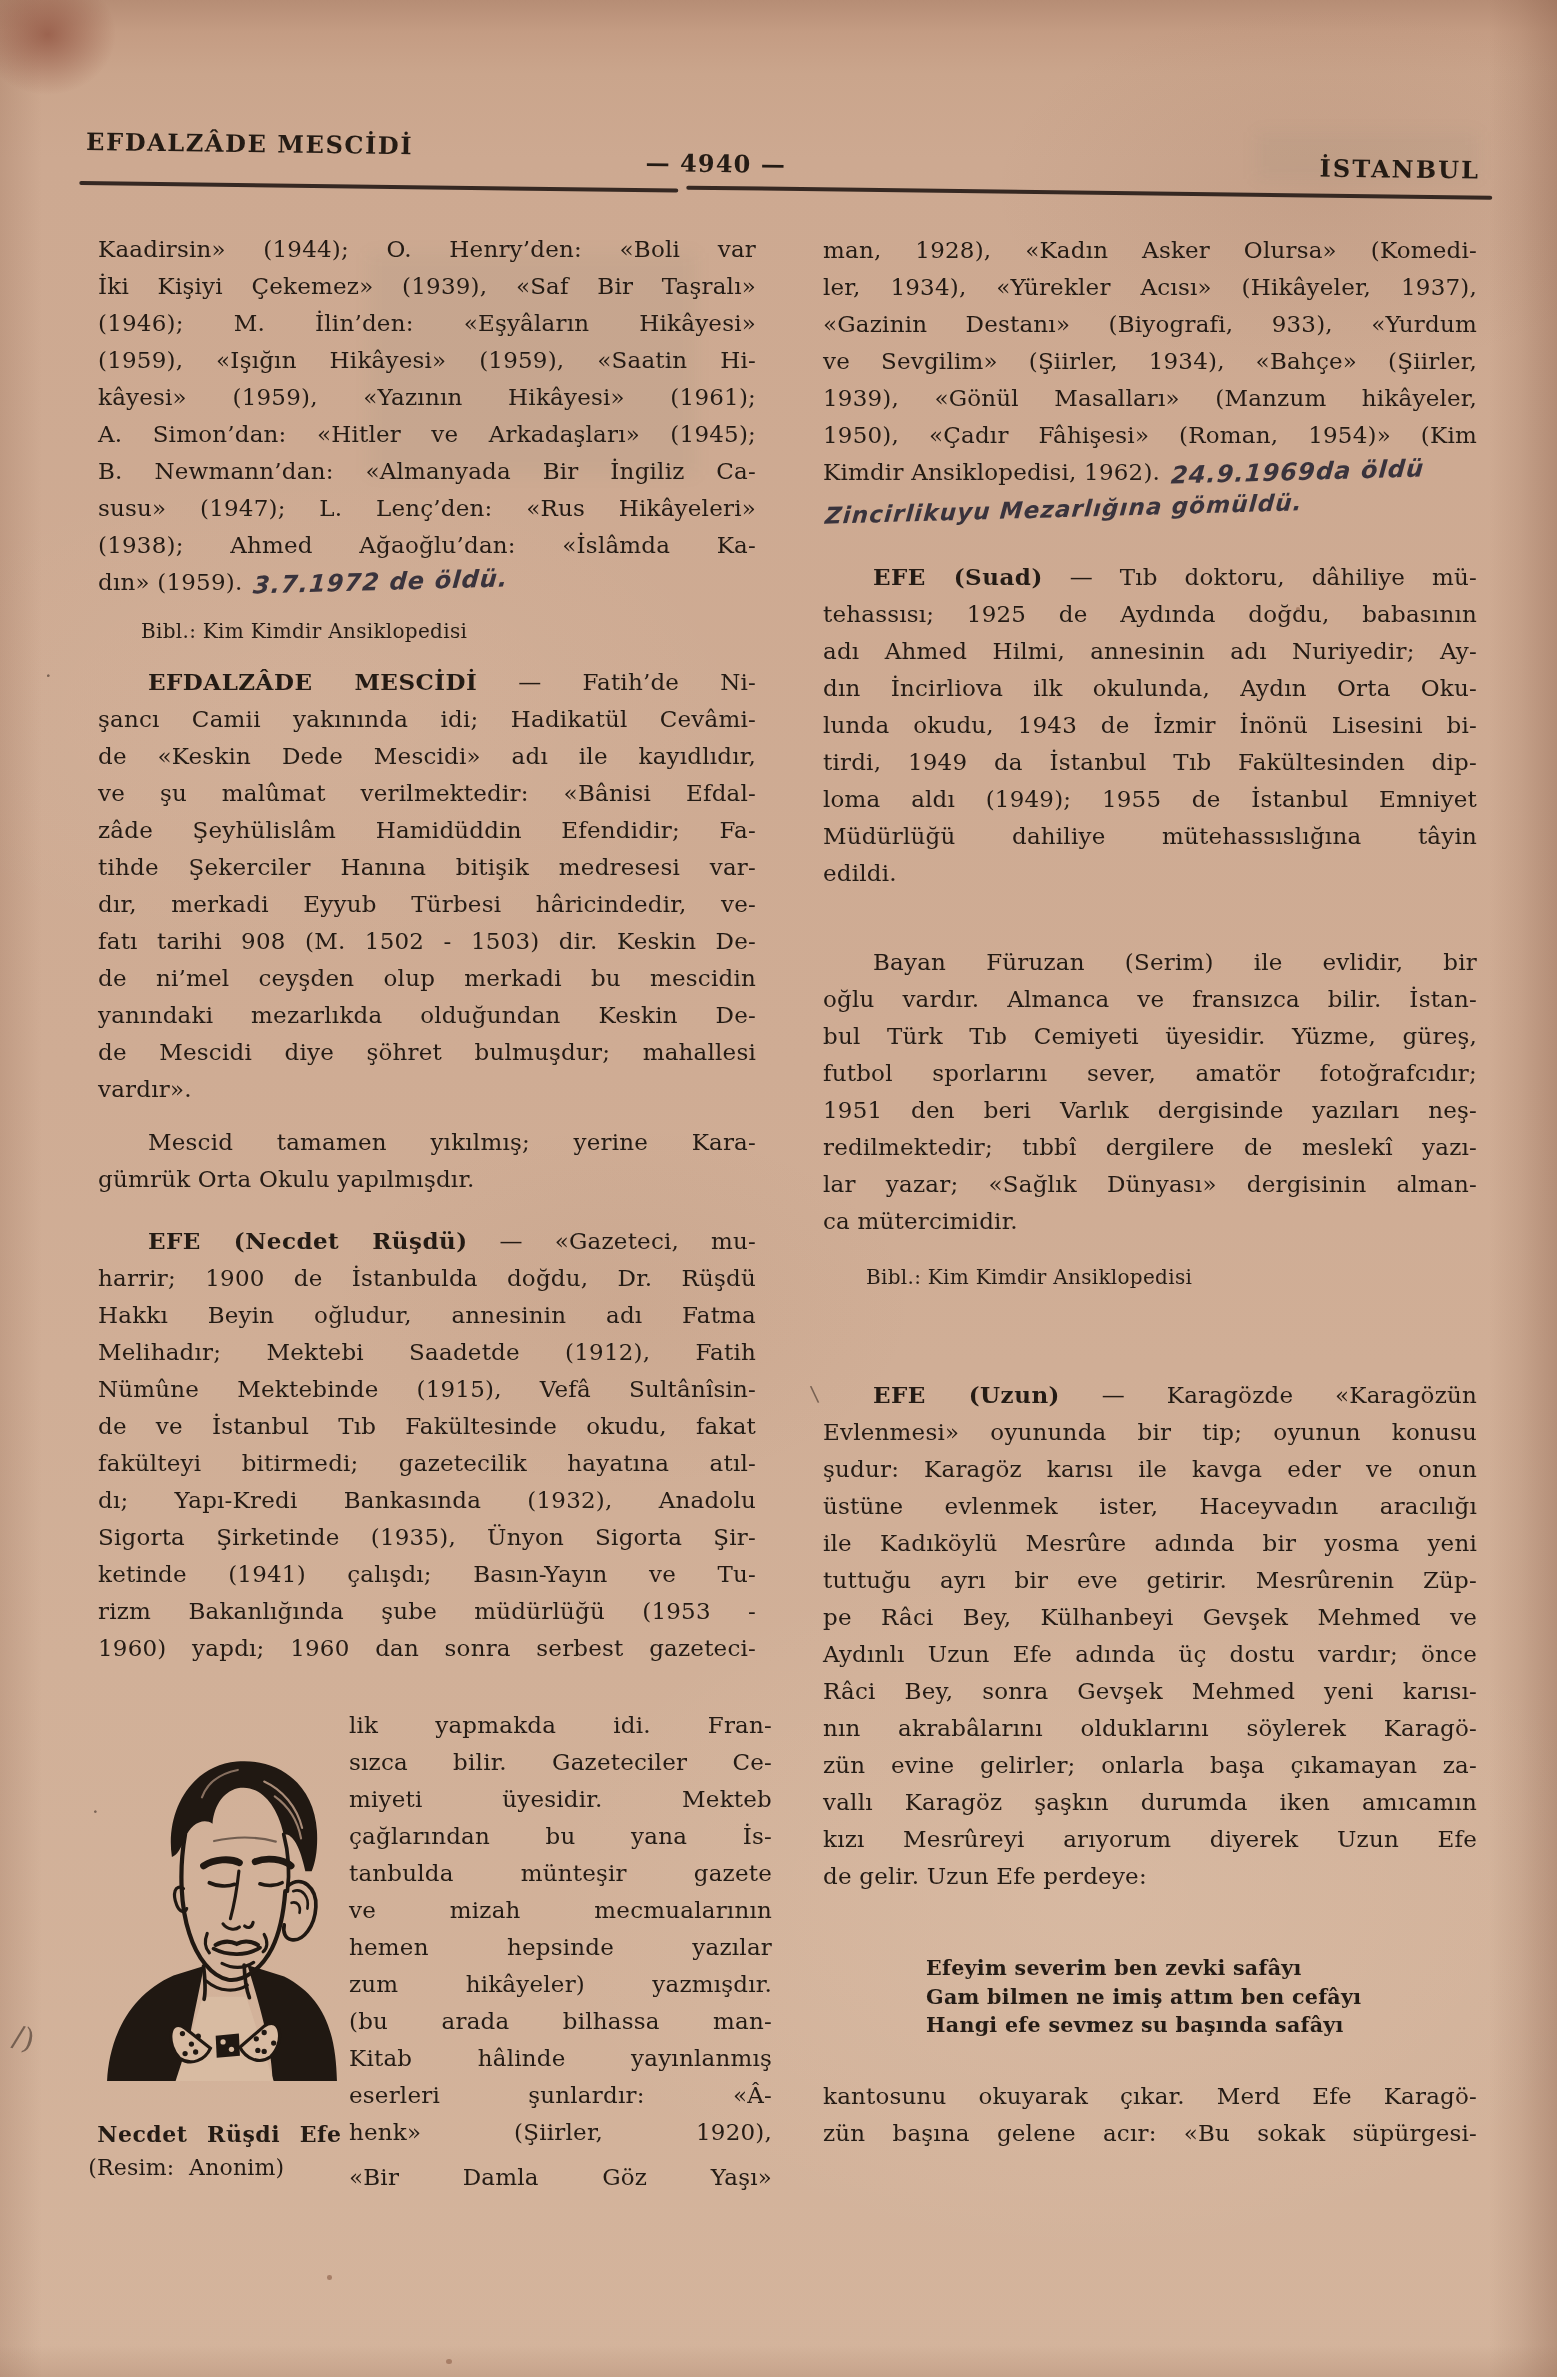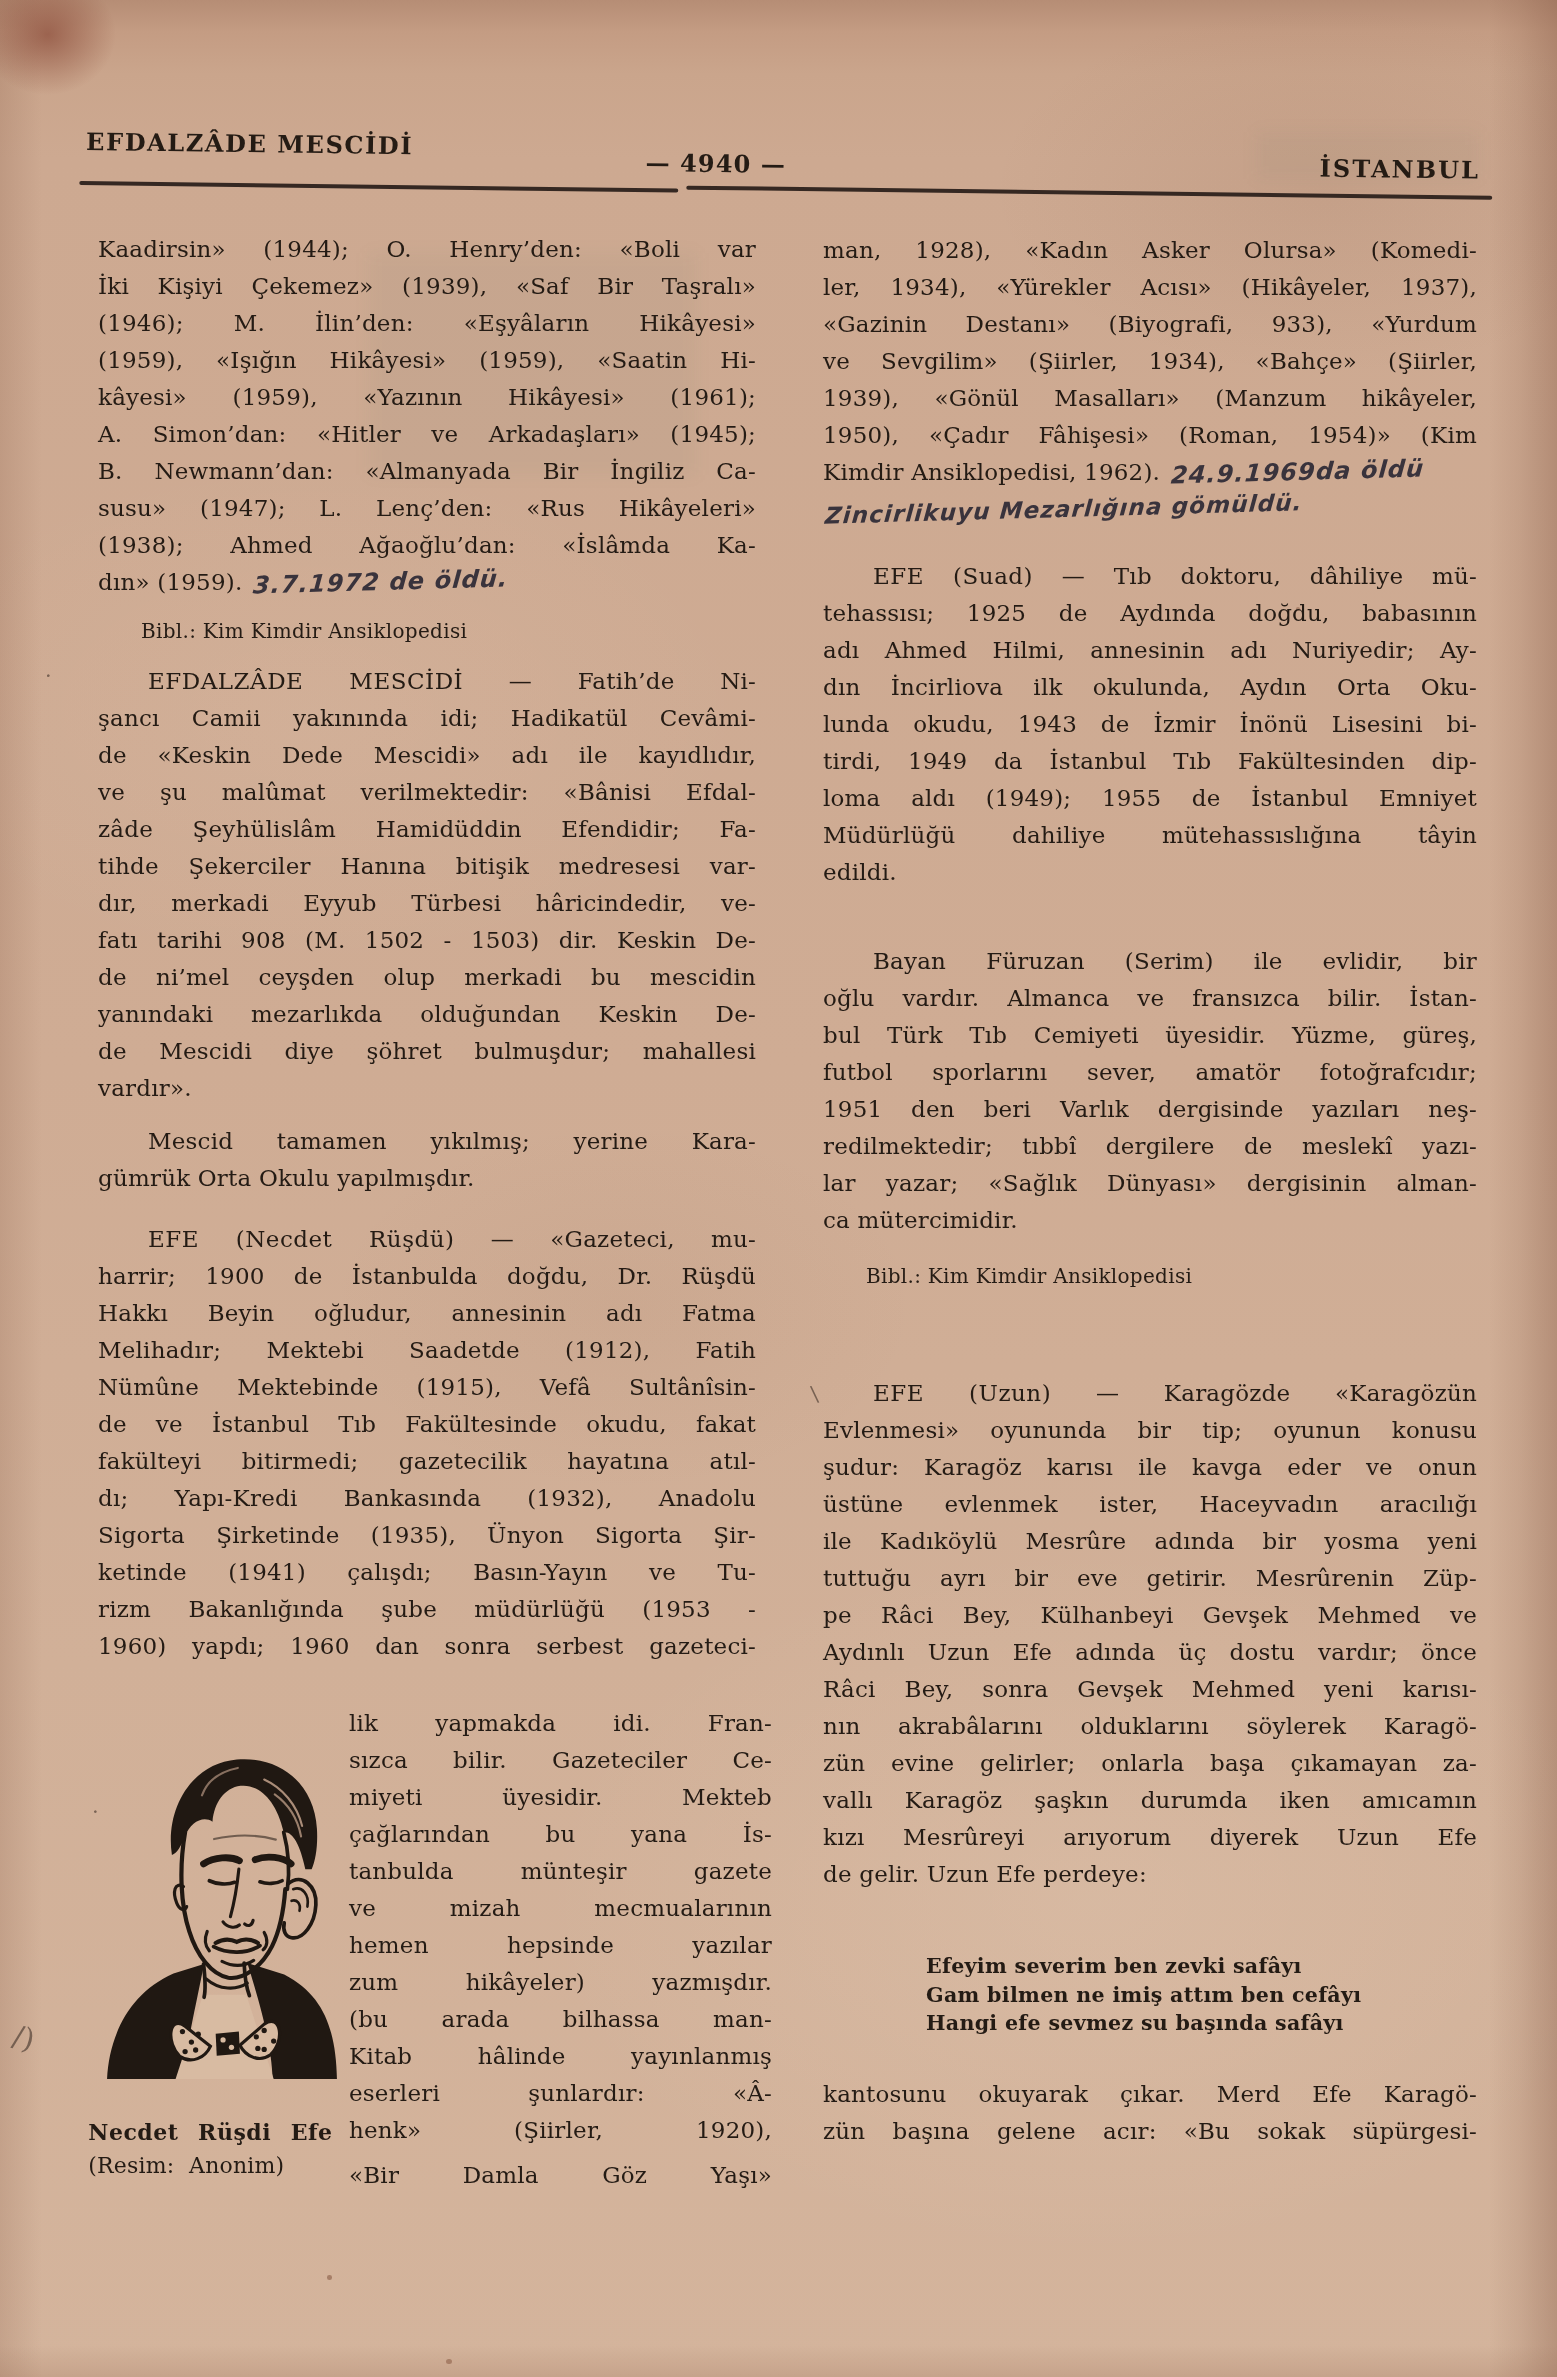--- a/index.html
+++ b/index.html
@@ -43,21 +43,21 @@
 
   
   .col{position:absolute;color:#241b14;font-size:23px;line-height:37px;letter-spacing:0.2px;}
   .col-left{left:82px;top:215px;width:690px;}
   .col-right{left:807px;top:216px;width:686px;}
   .para{margin:16px;}
   .jl{text-align:justify;text-align-last:justify;}
   .ll{text-align:left;text-align-last:left;}
   .ind{text-indent:50px;}
   .gap{margin-top:8.4px;}
-  .lead{font-weight:normal;letter-spacing:0.5px;}
+  .lead{font-weight:bold;letter-spacing:0.5px;}
   .bibl{font-size:20px;line-height:29.6px;padding-left:59px;letter-spacing:0.3px;}
   .bibl.b1{margin-top:13.7px;}
   .bibl.b2{margin-top:23px;}
   .m-para2L{margin-top:16px;}
   .m-para4L{margin-top:24px;}
   .m-wrap{margin-top:40px;}
   .m-para2R{margin-top:29.6px;}
   .m-para3R{margin-top:52px;}
   .m-para4R{margin-top:84px;}
   .m-poem{margin-top:59px;}
@@ -71,21 +71,21 @@
 
   
   .poem{font-weight:bold;font-size:20.6px;line-height:28.5px;padding-left:119px;letter-spacing:0.3px;}
   .poem .jl,.poem .ll{text-align:right;text-align-last:left;}
 
   
   .wrap-row{display:flex;align-items:flex-start;}
   .figure{flex:0 0 267px;width:267px;padding-top:26px;}
   .portrait-svg{display:block;width:232px;height:348px;margin-left:24px;}
   .caption{margin-top:37px;padding-left:6.3px;font-size:22px;line-height:33px;}
-  .caption .c1{font-weight:bold;word-spacing:11.6px;letter-spacing:0.5px;}
+  .caption .c1{font-weight:bold;word-spacing:11.6px;letter-spacing:0.5px;margin-left:9px;}
   .caption .c2{word-spacing:7.4px;}
   .wrap-lines{flex:1;min-width:0;}
 </style>
 </head>
 <body>
 
 <div class="paper"></div>
 <div class="edge-left"></div>
 <div class="edge-right"></div>
 <div class="edge-bottom"></div>

